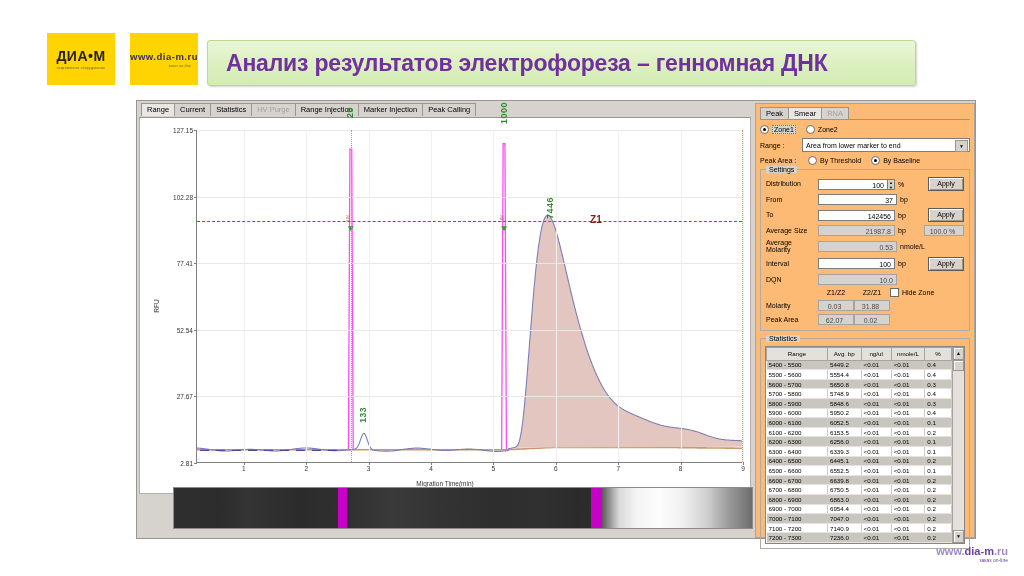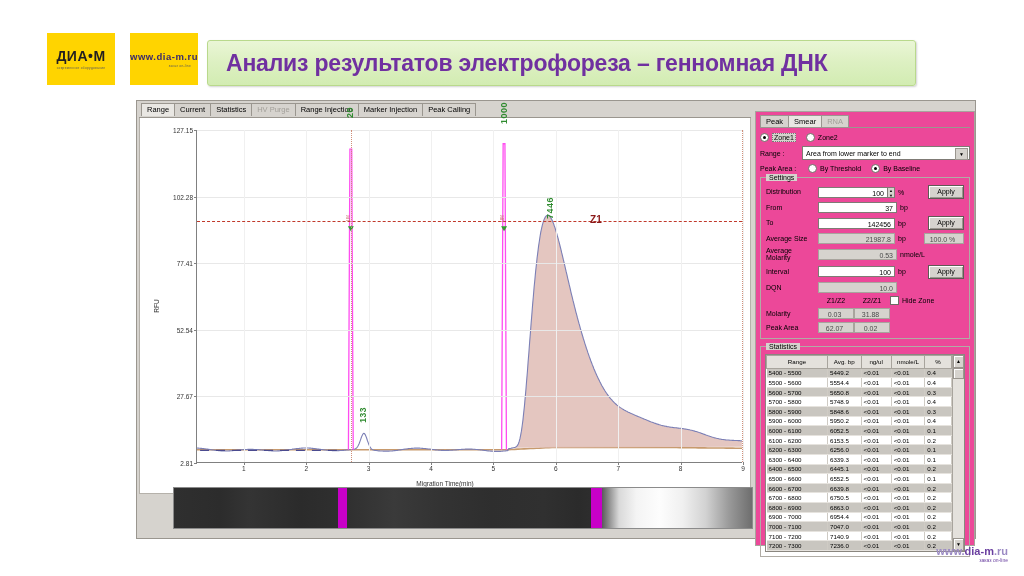--- a/index.html
+++ b/index.html
@@ -36,22 +36,22 @@
     white-space:nowrap;letter-spacing:-.2px;
   }
 
   
   .app{
     position:absolute;left:136px;top:100px;width:838px;height:437px;
     background:#d6d3ce;border:1px solid #9a968f;
     font-size:8px;color:#000;
   }
   .app-left{position:absolute;left:2px;top:2px;width:612px;height:433px;}
-  .app-right{position:absolute;left:618px;top:10px;width:218px;height:433px;
-    background:#ec4899;border:1px solid #a8a49d;}
+  .app-right{position:absolute;left:618px;top:2px;width:218px;height:433px;
+    background:#fdba74;border:1px solid #a8a49d;}
 
   
   .tabbar{position:relative;height:14px;padding-left:2px;
     border-bottom:1px solid #9a968f;background:#d6d3ce;}
   .tab{
     display:inline-block;height:12px;line-height:12px;padding:0 5px;
     font-size:7.5px;background:#d6d3ce;border:1px solid #9a968f;
     border-bottom:none;margin-right:-1px;color:#000;vertical-align:top;
   }
   .tab.sel{background:#e9e7e3;font-weight:normal;}

